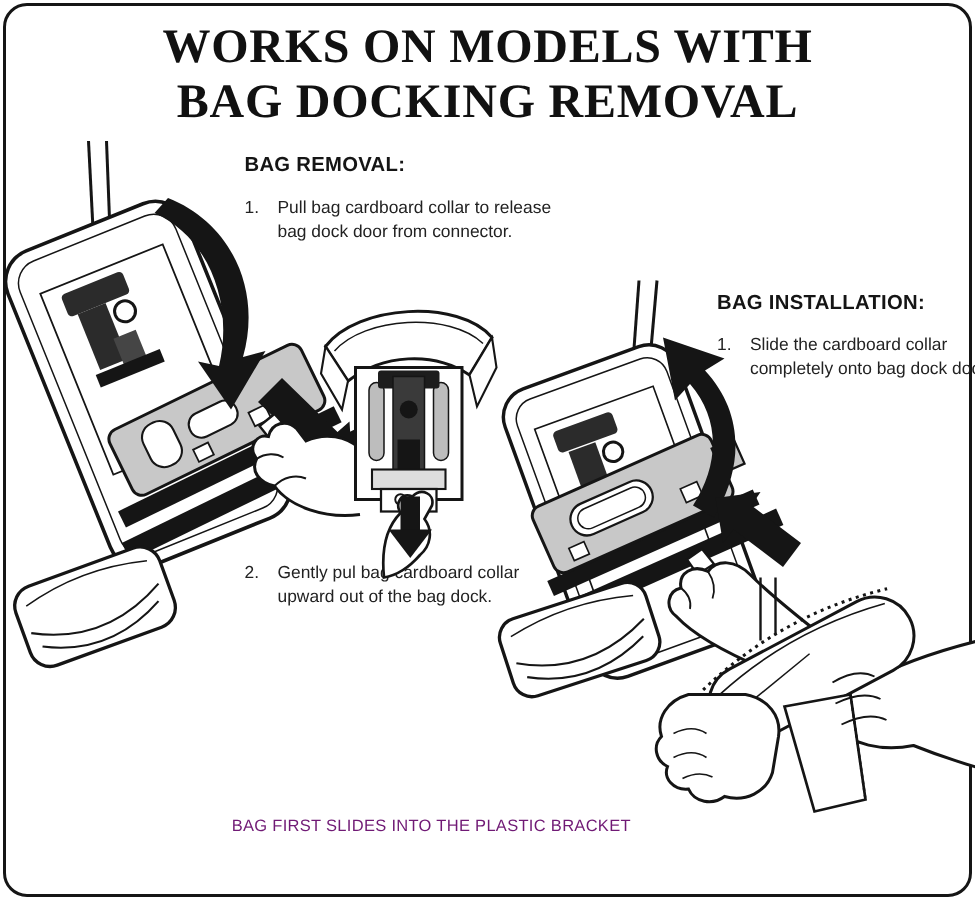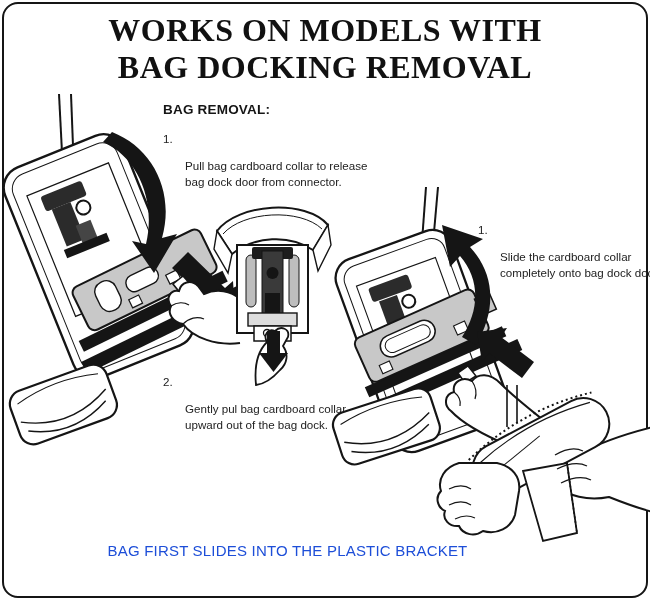--- a/index.html
+++ b/index.html
@@ -5,23 +5,23 @@
   html,body{margin:0;padding:0;background:#fff;}
   .page{position:relative;width:650px;height:600px;background:#fff;overflow:hidden;
         font-family:"Liberation Sans",sans-serif;color:#1a1a1a;}
   .frame{position:absolute;inset:2px;border:2px solid #151515;border-radius:16px;pointer-events:none;}
   .title{position:absolute;top:12px;left:0;width:650px;text-align:center;
          font-family:"Liberation Serif",serif;font-size:32px;line-height:37px;
          font-weight:700;letter-spacing:.5px;color:#111;}
   .sec-head{position:absolute;font-size:13.5px;font-weight:bold;letter-spacing:.2px;color:#151515;}
   .step{position:absolute;display:flex;font-size:11.6px;line-height:15.6px;color:#222;}
   .step .num{width:22px;flex:0 0 22px;}
-  .step .txt{display:block;margin-top:27px;}
+  .step .txt{display:block;}
   .footer{position:absolute;top:542px;left:0;width:575px;text-align:center;
-          font-size:15px;line-height:18.5px;color:#1d4ed8;letter-spacing:.2px;}
+          font-size:11px;line-height:18.5px;color:#701a75;letter-spacing:.2px;}
   svg{position:absolute;overflow:visible;}
   .ln{fill:none;stroke:#151515;}
 </style>
 </head>
 <body>
 
 <div class="page">
   <div class="frame"></div>
 
   <div class="title">
@@ -32,20 +32,21 @@
   <div class="sec-head" style="left:163px;top:102px;">BAG REMOVAL:</div>
   <div class="step" style="left:163px;top:131px;width:212px;">
     <span class="num">1.</span>
     <span class="txt" style="width:190px;">Pull bag cardboard collar to release bag dock door from connector.</span>
   </div>
   <div class="step" style="left:163px;top:374px;width:212px;">
     <span class="num">2.</span>
     <span class="txt" style="width:190px;">Gently pul bag cardboard collar upward out of the bag dock.</span>
   </div>
 
+  <div class="sec-head" style="left:478px;top:194px;">BAG INSTALLATION:</div>
   <div class="step" style="left:478px;top:222px;width:190px;">
     <span class="num">1.</span>
     <span class="txt" style="width:162px;">Slide the cardboard collar completely onto bag dock door.</span>
   </div>
 
   <svg style="left:5px;top:88px;" width="235" height="352" viewBox="0 0 235 352">
     <g>
       <path class="ln" d="M54 6 L58 84" stroke-width="2"></path>
       <path class="ln" d="M66 6 L69 84" stroke-width="2"></path>
     </g>

